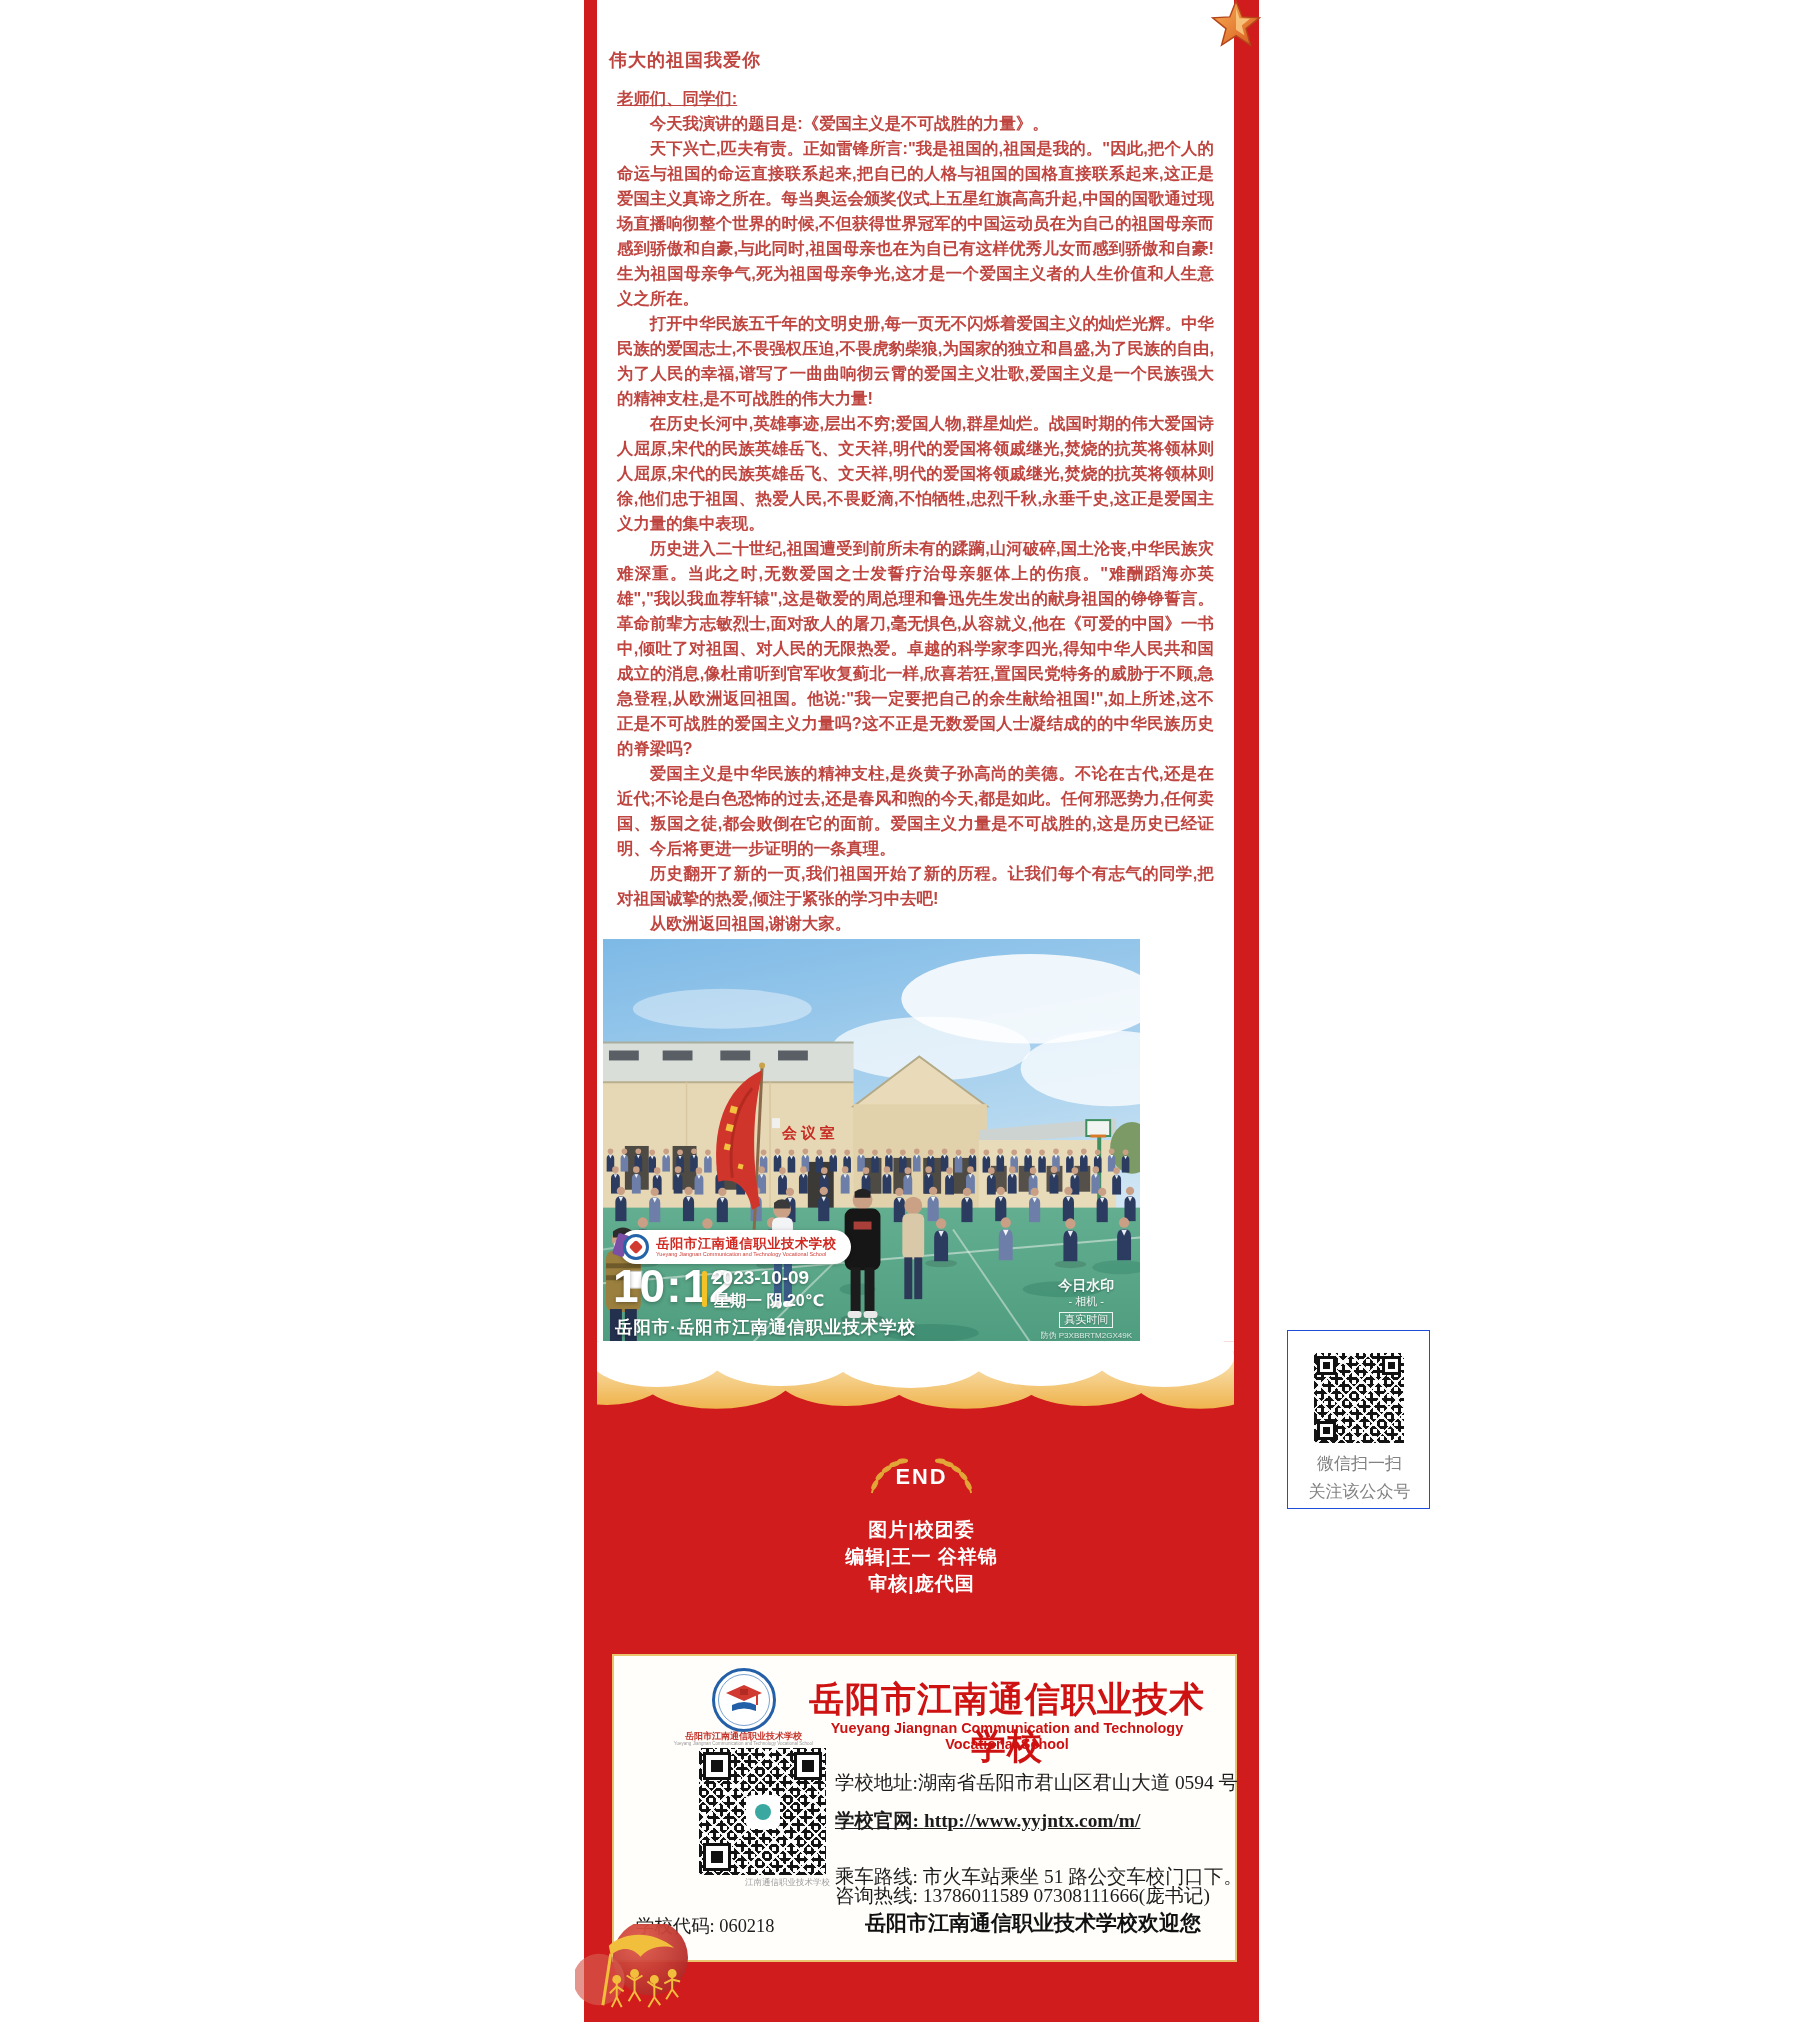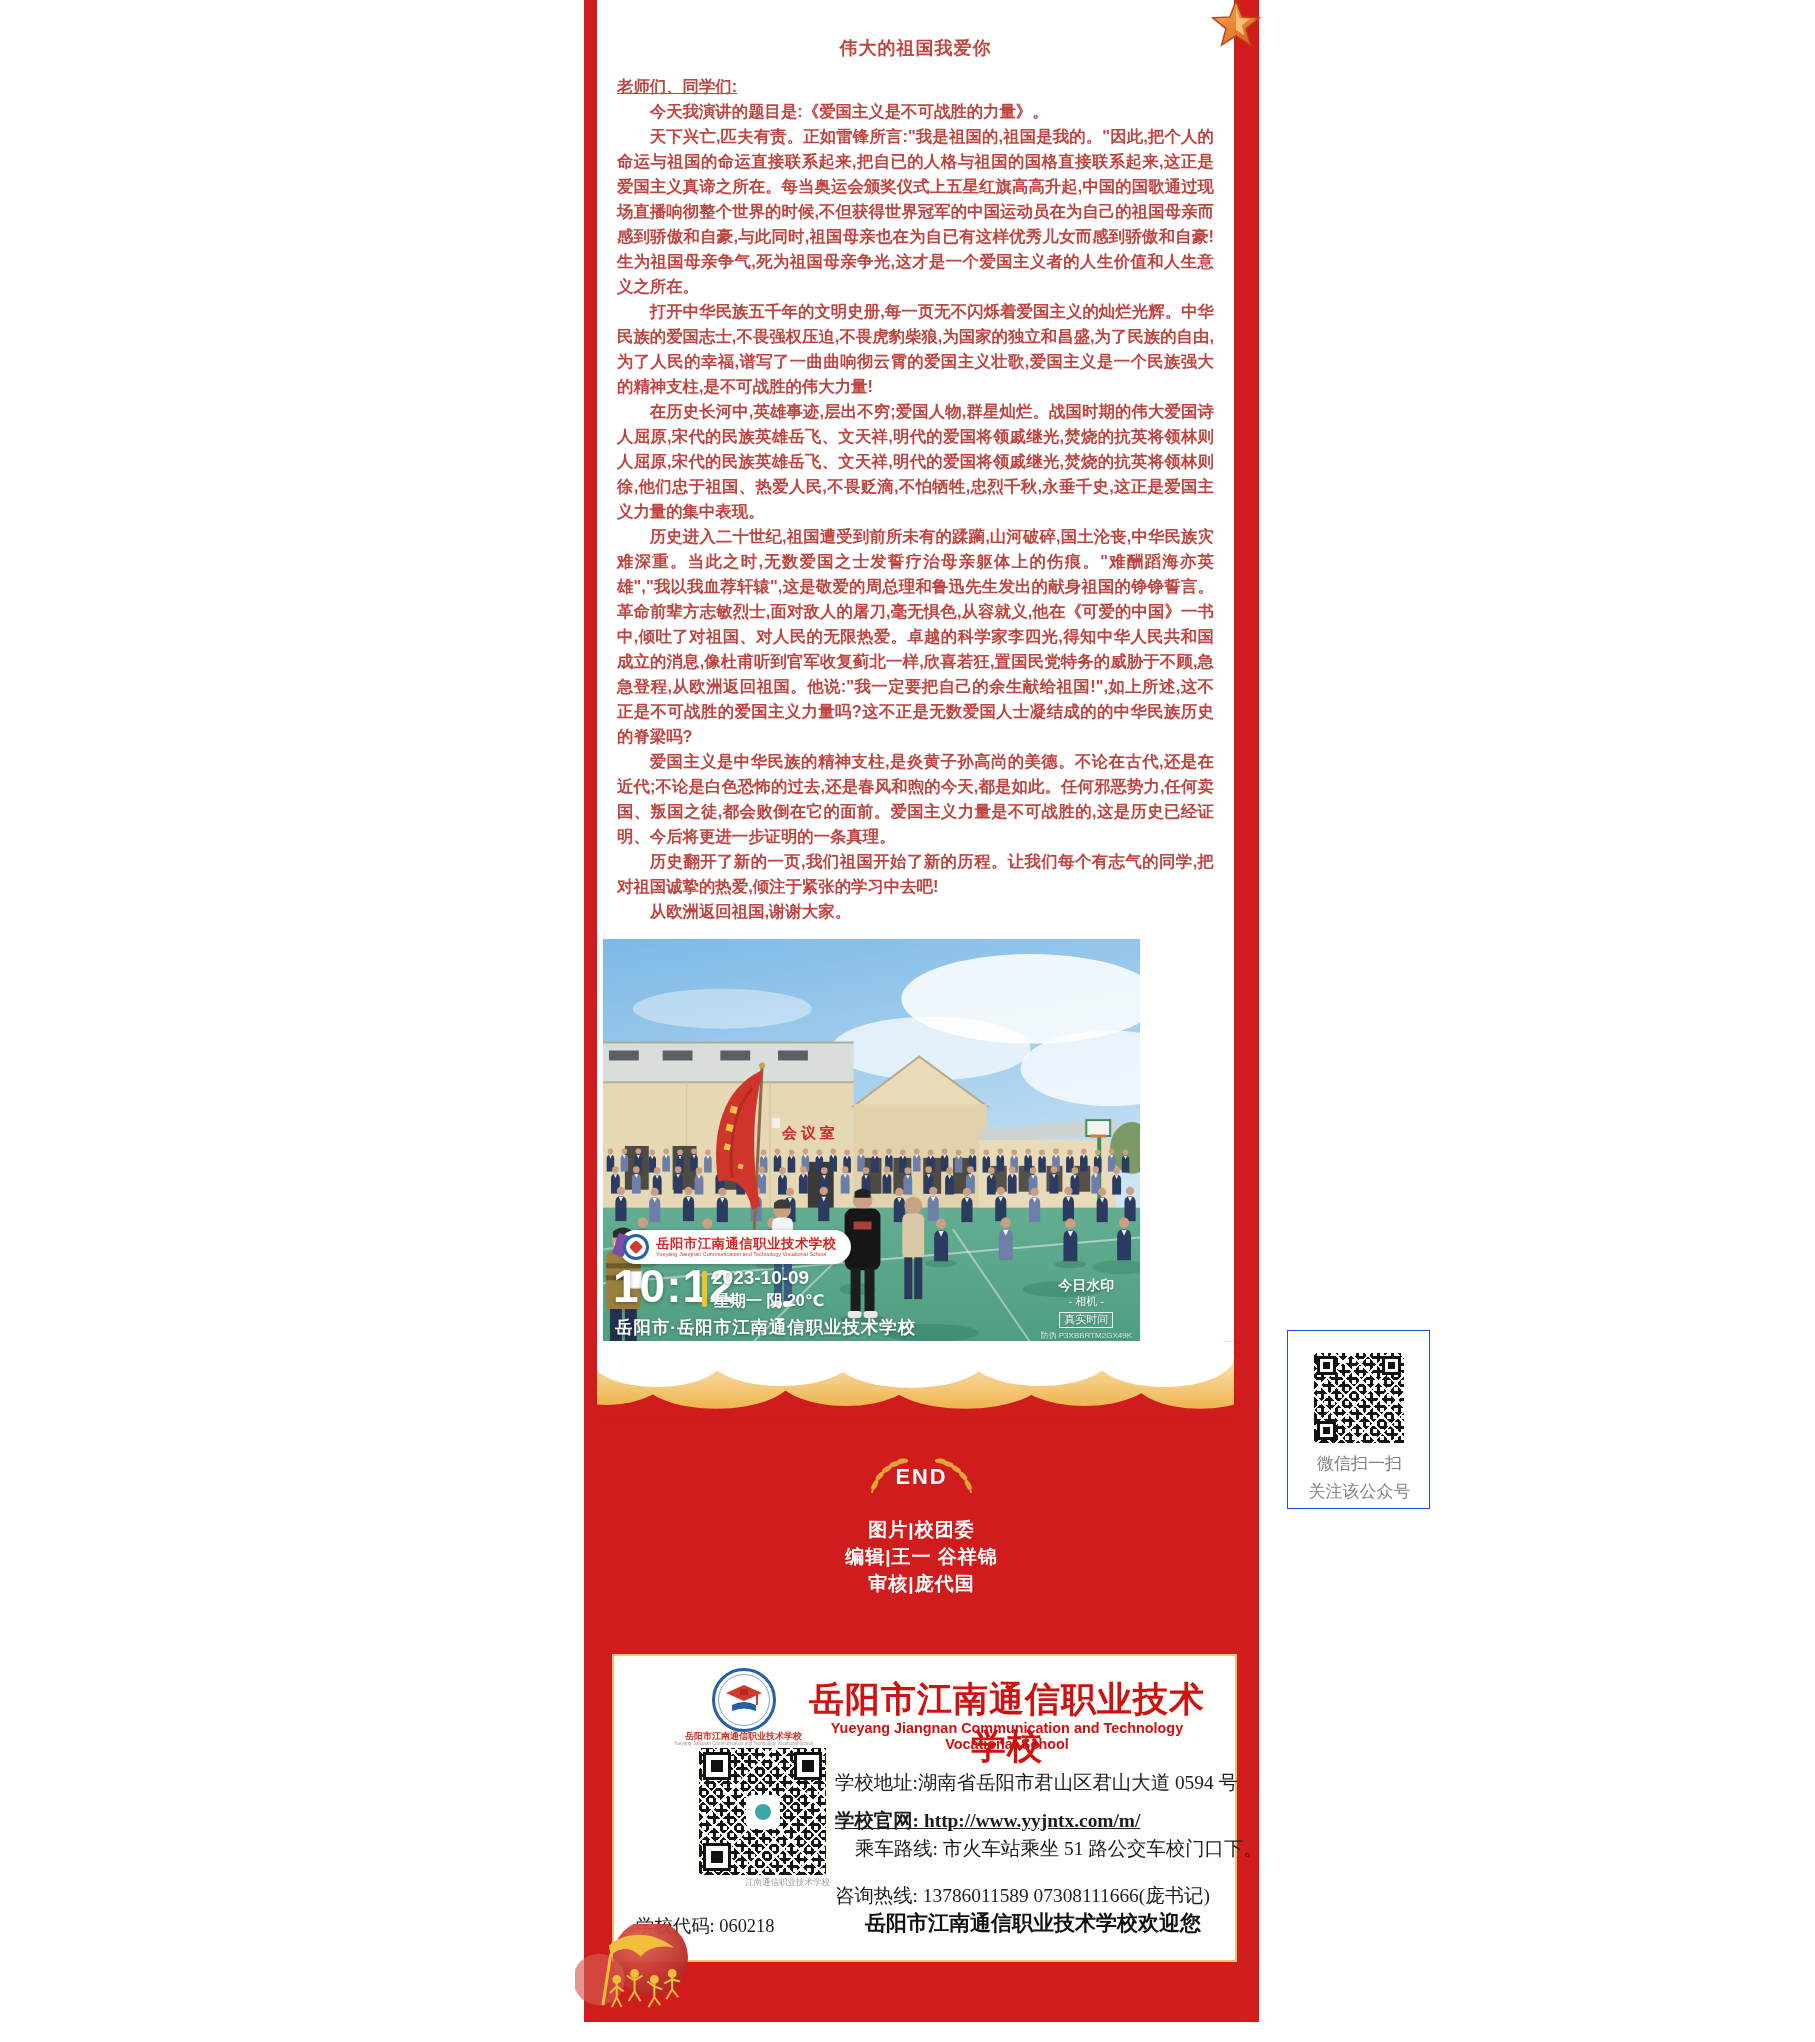--- a/index.html
+++ b/index.html
@@ -1,20 +1,20 @@
 <!DOCTYPE html>
 <html><head>
 <meta charset="utf-8">
 <style>
   html,body{margin:0;padding:0;background:#ffffff;}
   .page{position:relative;width:1816px;height:2043px;background:#ffffff;overflow:hidden;
         font-family:"Liberation Sans","DejaVu Sans",sans-serif;}
   .red-col{position:absolute;left:584px;top:0;width:675px;height:2022px;background:#d01c1c;}
   .article-card{position:absolute;left:597px;top:0;width:637px;height:1345px;background:#ffffff;}
-  .article-title{margin:0;padding-top:36px;text-align:center;font-size:18px;font-weight:700;
+  .article-title{margin:12px;padding-top:36px;font-size:18px;font-weight:700;
         color:#bf4540;letter-spacing:1px;}
   .article-text{margin:14px 20px 0 20px;width:597px;color:#bf4540;font-size:16.4px;
         line-height:25px;text-align:justify;font-weight:600;}
   .article-text p{margin:0;text-indent:2em;}
   .article-text p.salutation{text-indent:0;text-decoration:underline;}
   .photo{position:absolute;left:6px;top:939px;width:537px;height:404px;overflow:hidden;background:#9cc7e8;}
   .photo svg{position:absolute;left:0;top:0;}
   .ph-badge{position:absolute;left:16px;top:291px;height:34px;display:flex;align-items:center;
         background:#ffffff;border-radius:18px;padding:0 14px 0 4px;box-shadow:0 1px 4px rgba(0,0,0,.25);}
   .ph-badge .ribbon{position:absolute;left:-4px;top:4px;width:12px;height:22px;background:#7b4fa6;
@@ -60,21 +60,21 @@
   .sc-title{position:absolute;left:179px;top:20px;width:428px;text-align:center;color:#ce1212;
         font-size:35px;font-weight:800;letter-spacing:1px;}
   .sc-sub{position:absolute;left:179px;top:64px;width:428px;text-align:center;color:#ce1212;
         font-size:14.4px;font-weight:700;}
   .sc-qr{position:absolute;left:85px;top:92px;width:127px;height:127px;}
   .sc-qr-caption{position:absolute;left:95px;top:221px;width:121px;text-align:right;color:#9a9a9a;font-size:8.5px;}
   .sc-info{position:absolute;left:221px;top:107px;width:390px;font-family:"Liberation Serif","DejaVu Serif",serif;
         color:#1c1c1c;font-size:19.4px;}
   .sc-info .line{position:absolute;left:0;width:390px;white-space:nowrap;}
   .sc-info .l1{top:6px;} .sc-info .l2{top:44px;font-weight:700;text-decoration:underline;}
-  .sc-info .l3{top:72px;margin-left:20px;} .sc-info .l4{top:119px;}
+  .sc-info .l3{top:100px;} .sc-info .l4{top:119px;}
   .sc-code{position:absolute;left:22px;top:257px;font-family:"Liberation Serif","DejaVu Serif",serif;
         font-size:18.4px;color:#1c1c1c;}
   .sc-welcome{position:absolute;left:224px;top:253px;width:390px;text-align:center;font-size:21px;
         font-weight:800;color:#111;}
   .qrpat{background-color:#fff;position:relative;overflow:hidden;
      background-image:
        repeating-linear-gradient(45deg, rgba(255,255,255,.95) 0 2px, rgba(255,255,255,0) 2px 11px),
        repeating-linear-gradient(135deg, rgba(255,255,255,.95) 0 2px, rgba(255,255,255,0) 2px 13px),
        repeating-linear-gradient(0deg, #141414 0 3px, transparent 3px 7px),
        repeating-linear-gradient(90deg, #141414 0 3px, transparent 3px 7px);}

